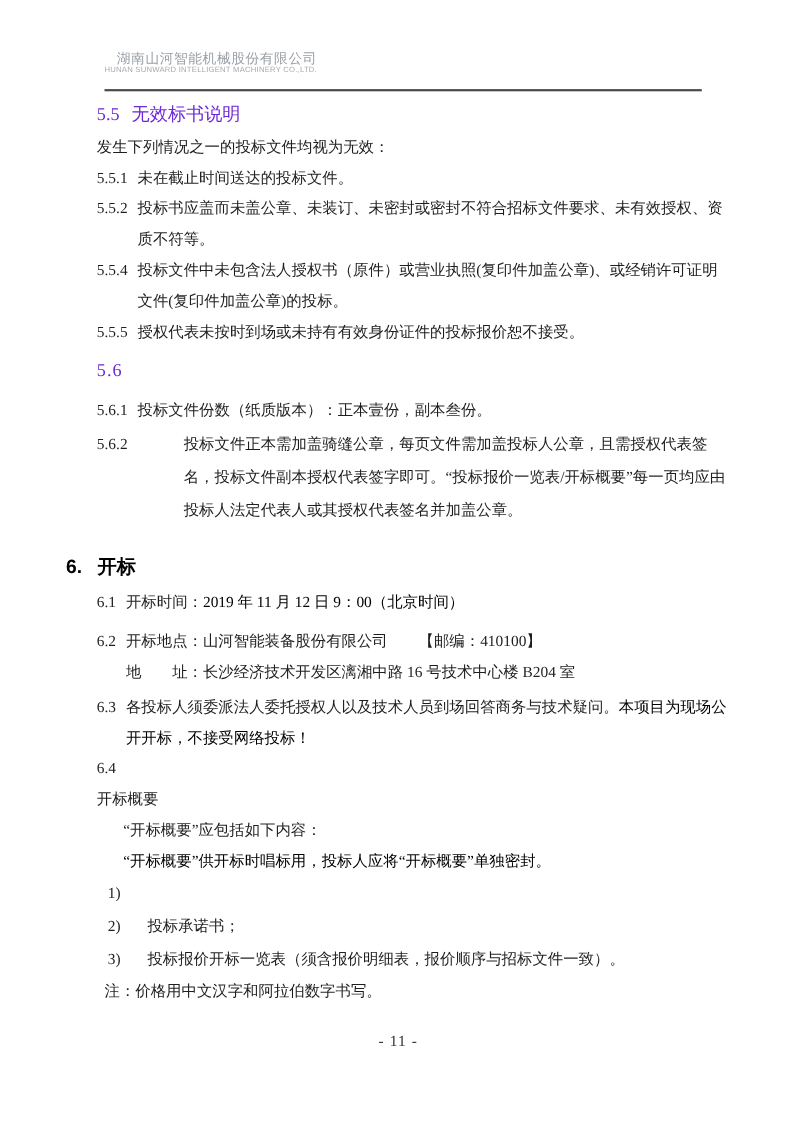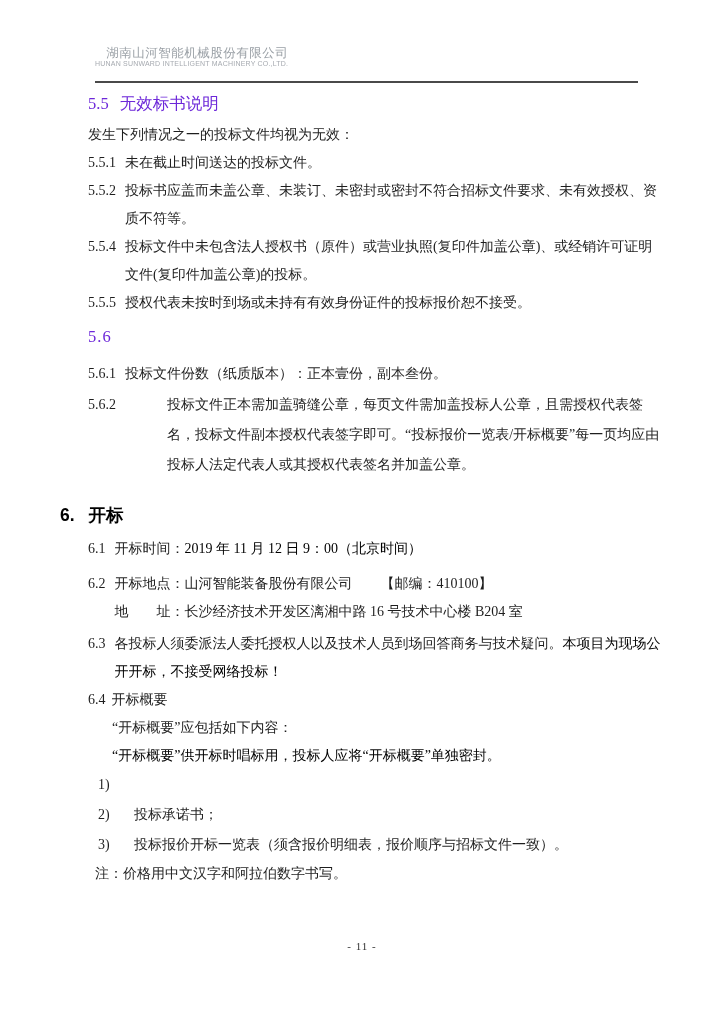--- a/index.html
+++ b/index.html
@@ -42,34 +42,34 @@
   .m562 { margin-top:2px; }
 
   .h3 { display:flex; font-size:17.5px; font-weight:bold; line-height:26px;
         margin-top:22px; margin-left:-28px; color:#000;
         font-family:"Liberation Sans","DejaVu Sans",sans-serif; }
   .h3 .num { margin-right:14px; }
 
   .m61 { margin-top:7px; }
   .m62 { margin-top:7px; }
   .m63 { margin-top:4px; }
-  .m64 { margin-top:0; }
+  .m64 { margin-top:0;flex-direction:column; }
   .m64 .num { margin-right:6px; }
 
   .red { color:#000000; }
   .postcode { margin-left:28px; }
 
   .sub { padding-left:24px; line-height:28px; margin-top:0; }
   .list-item { display:flex; padding-left:10px; line-height:30px; }
   .list-item .num { flex:0 0 20px; margin-right:16px; }
   .note { padding-left:7px; line-height:28px; }
 
   
   .footer { position:absolute; top:940px; left:0; width:100%;
-            text-align:center; font-size:11px; color:#333; letter-spacing:1px; }
+            text-align:center; font-size:14px; color:#333; letter-spacing:1px; }
 </style>
 </head>
 <body>
 
 <div class="page">
 
   <div class="header">
     <div class="company">
       <div class="company-cn">湖南山河智能机械股份有限公司</div>
       <div class="company-en">HUNAN SUNWARD INTELLIGENT MACHINERY CO.,LTD.</div>

